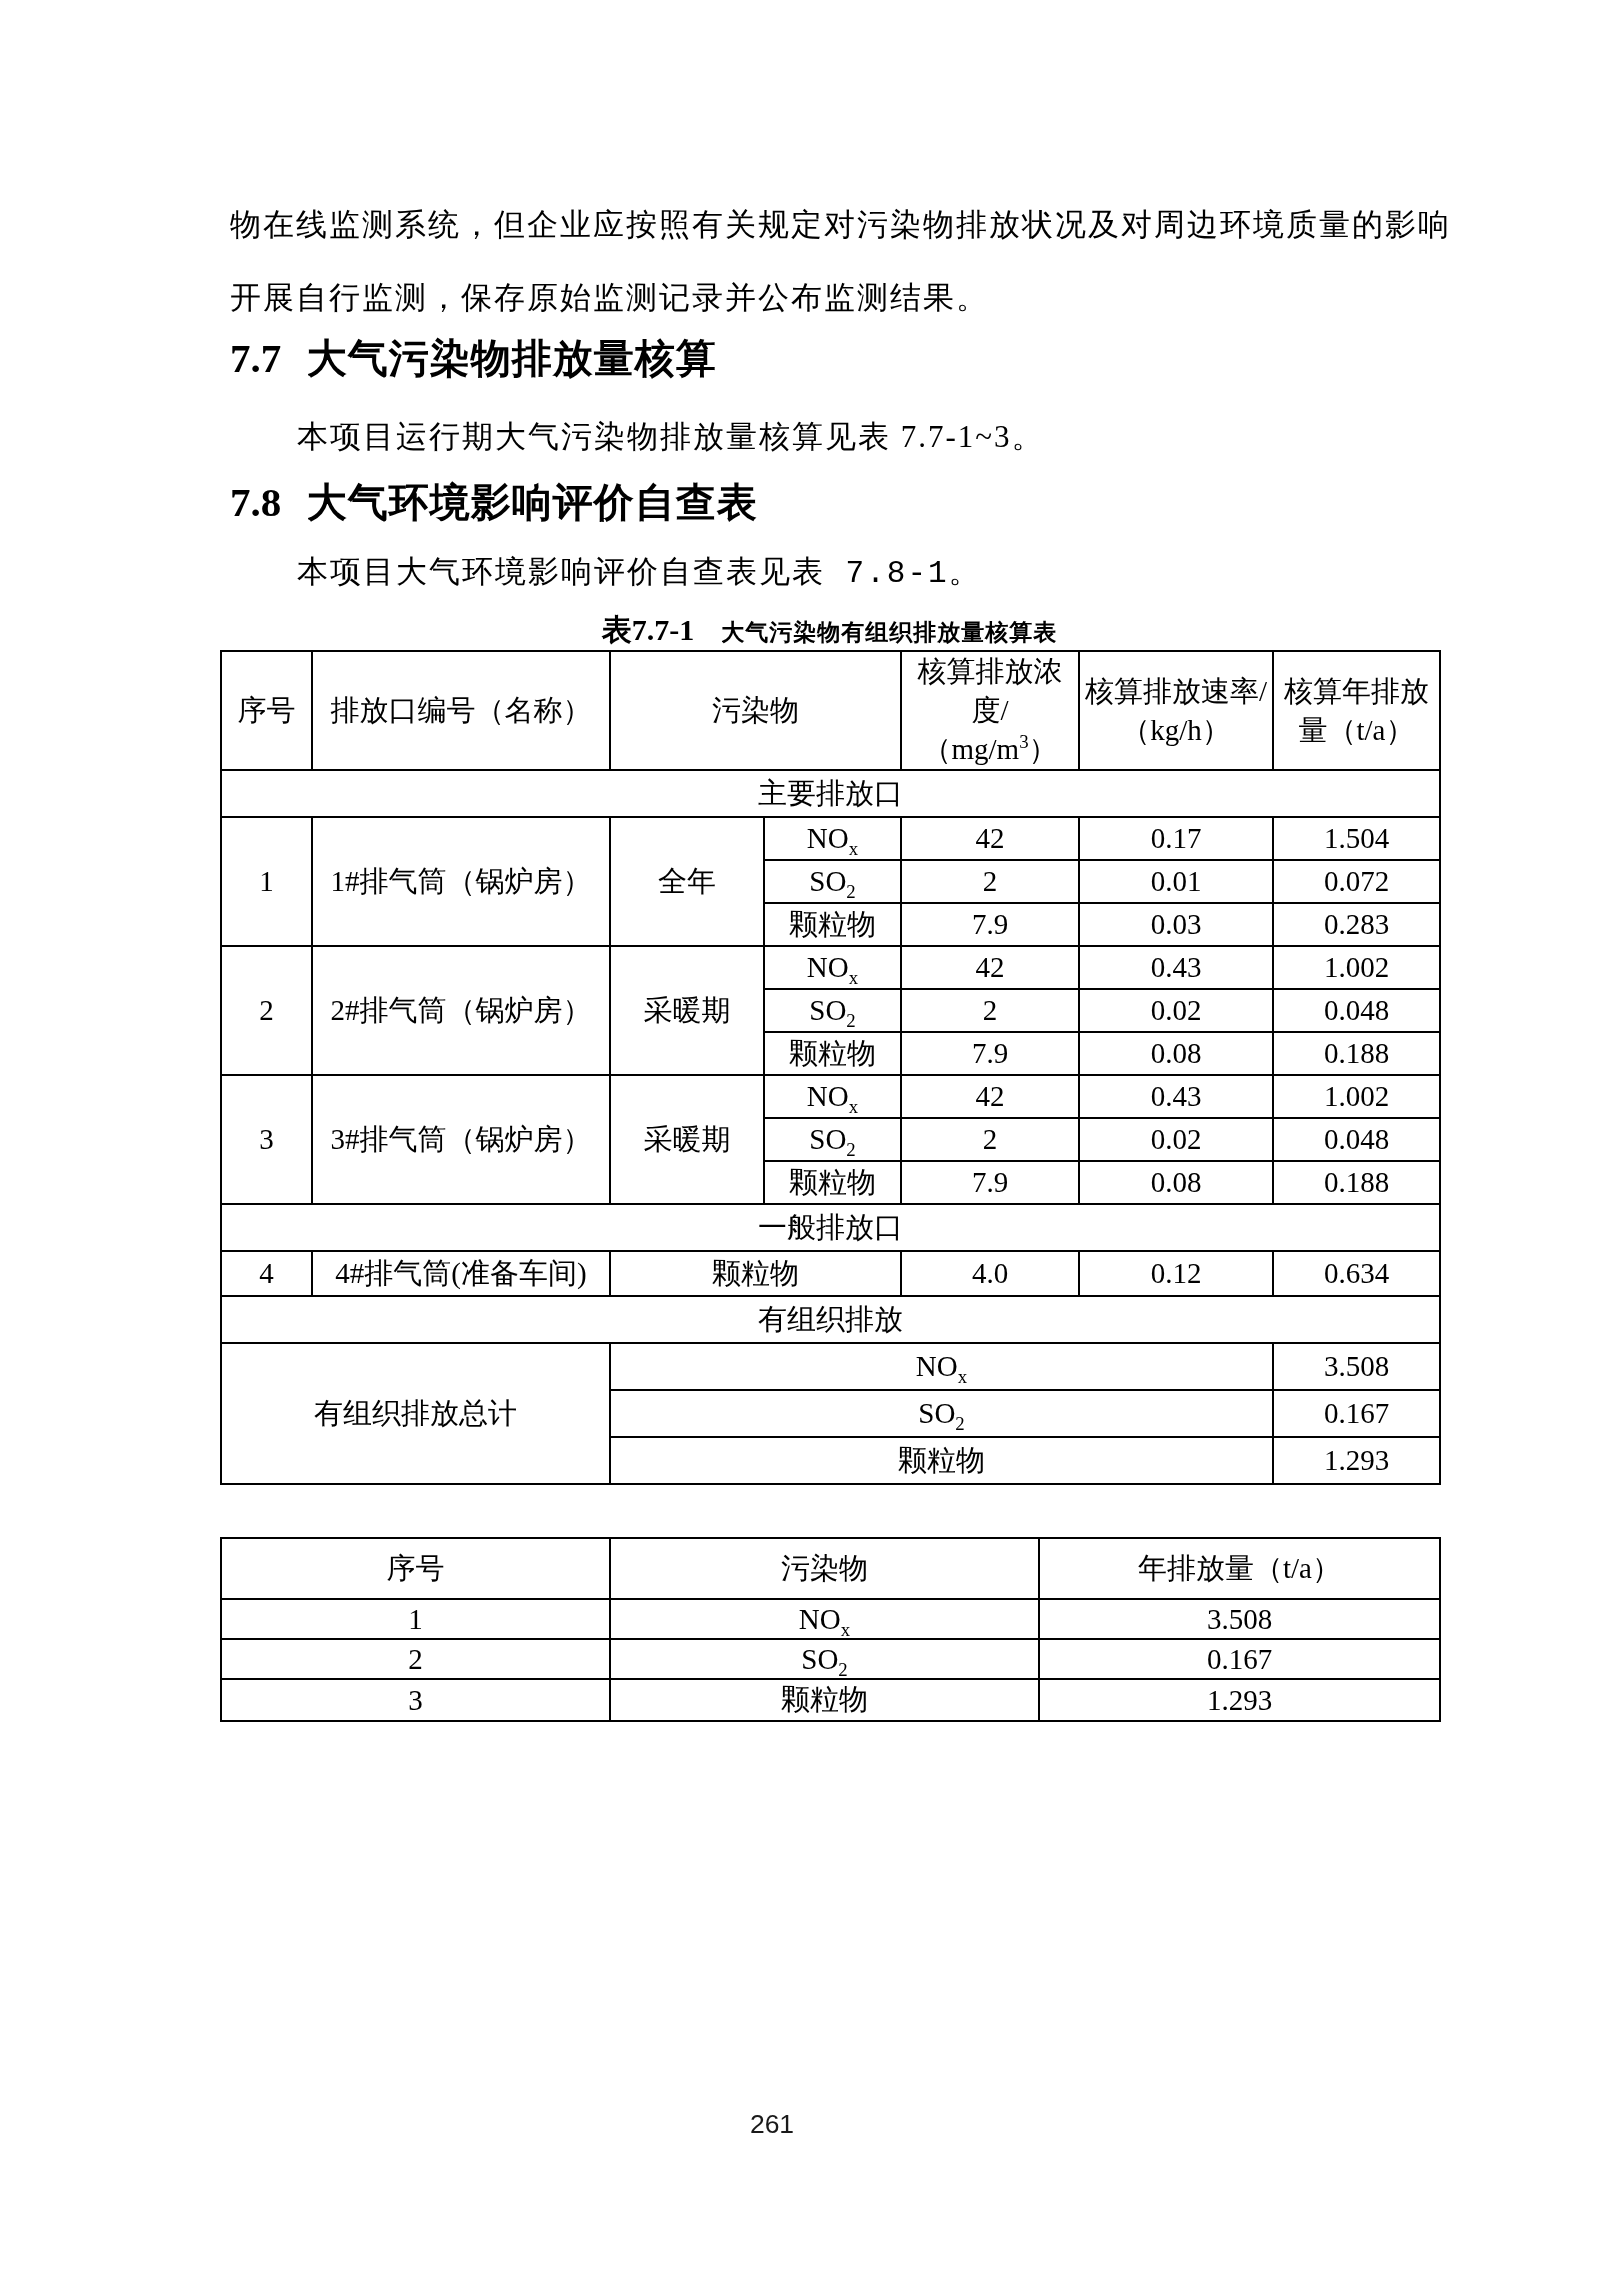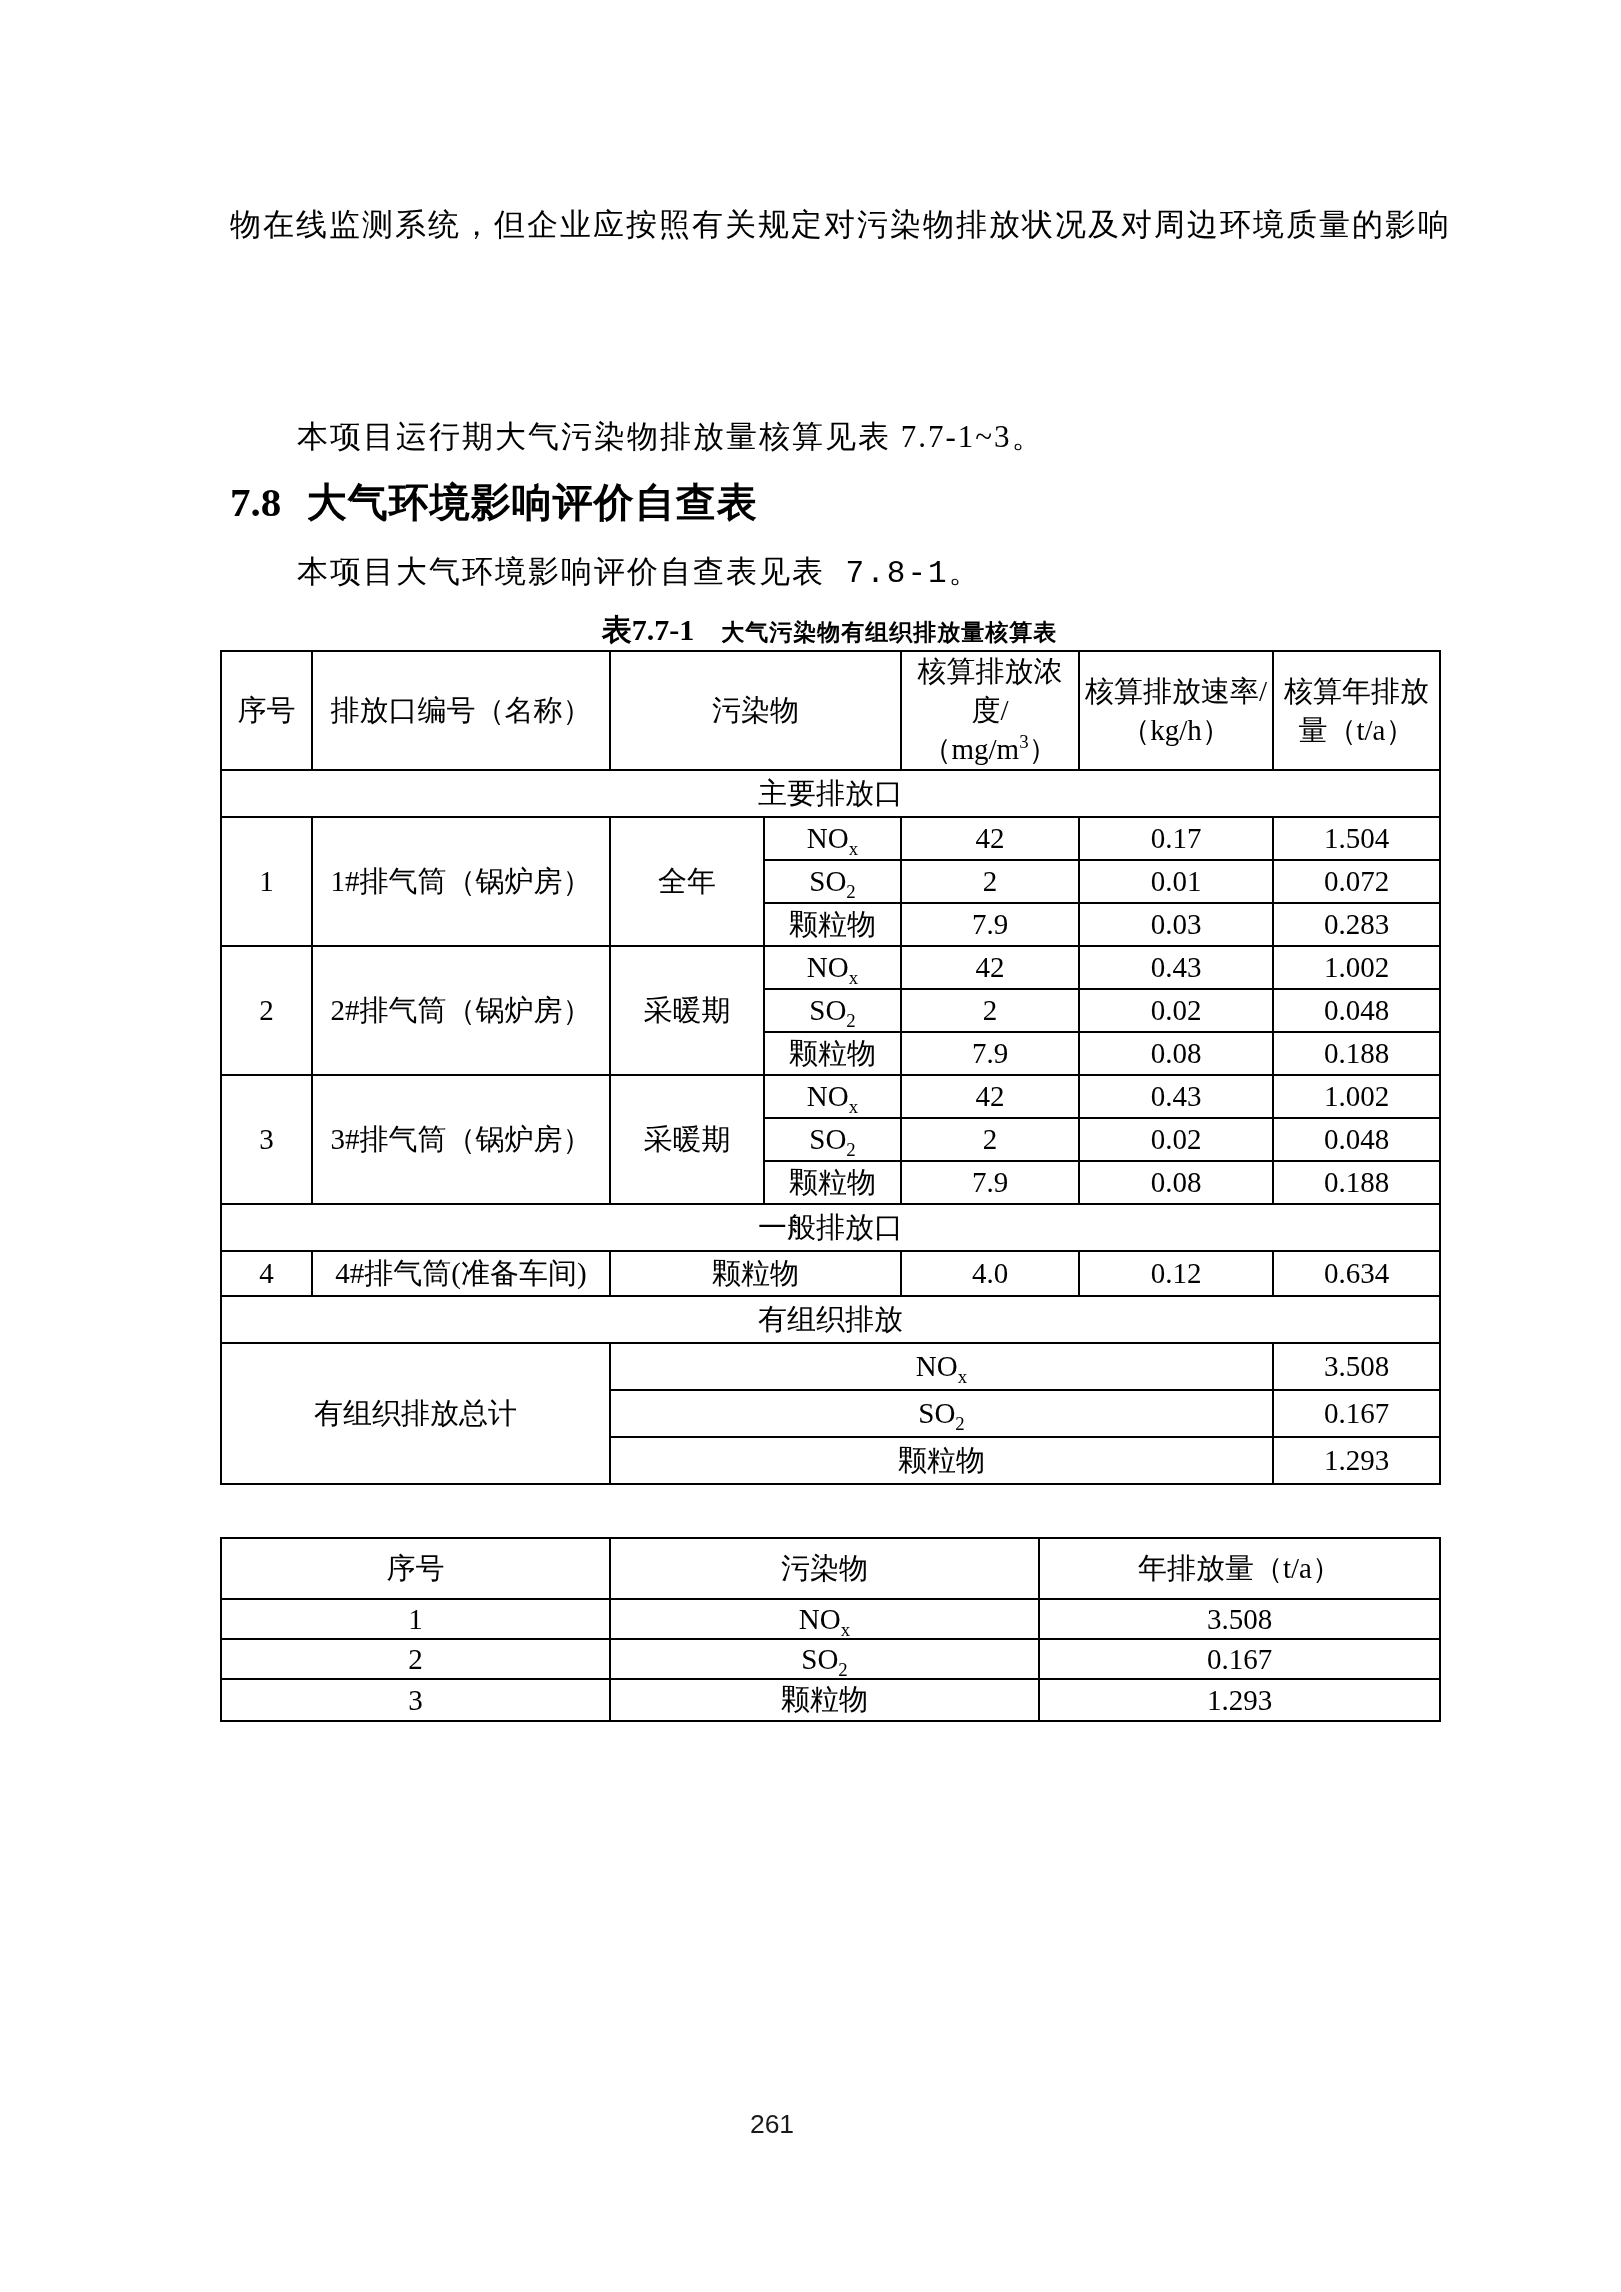--- a/index.html
+++ b/index.html
@@ -90,21 +90,25 @@
     font-size:26.5px;
     color:#1a1a1a;
   }
 </style>
 </head>
 <body>
 
 <div class="page">
 
   <div class="para" style="top:204px; left:230px;">物在线监测系统，但企业应按照有关规定对污染物排放状况及对周边环境质量的影响</div>
-
+  <div class="para" style="top:277px; left:230px;">开展自行监测，保存原始监测记录并公布监测结果。</div>
+
+  <div class="heading" style="top:331px; left:230px;">
+    <span class="hnum">7.7</span><span class="htext">大气污染物排放量核算</span>
+  </div>
 
   <div class="para" style="top:416px; left:297px;">本项目运行期大气污染物排放量核算见表 7.7-1~3。</div>
 
   <div class="heading" style="top:475px; left:230px;">
     <span class="hnum">7.8</span><span class="htext">大气环境影响评价自查表</span>
   </div>
 
   <div class="para" style="top:551px; left:297px;font-family:Liberation Mono, monospace;">本项目大气环境影响评价自查表见表 7.8-1。</div>
 
   <div class="tbl-title" style="top:610px;">

